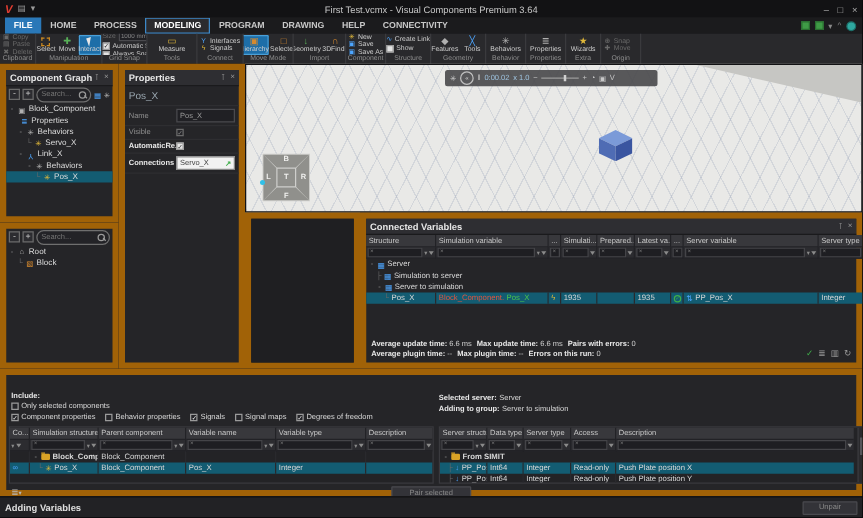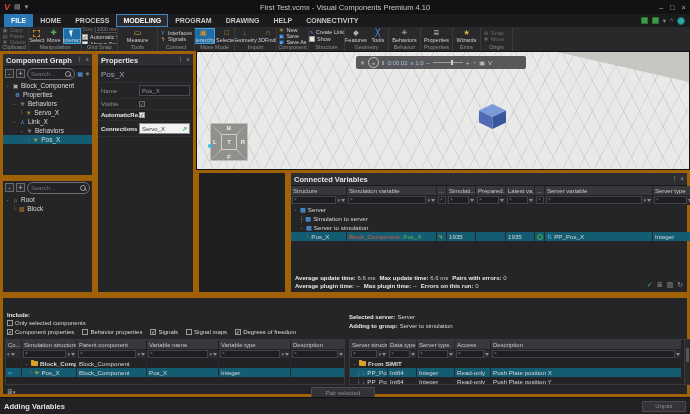--- a/index.html
+++ b/index.html
@@ -37,21 +37,21 @@
   .dis{color:#6a6a6a !important;}
   .dis .ri,.dis .rt{color:#6a6a6a !important;}
   .cb{width:6px;height:6px;border:1px solid #9a9a9a;background:#26262a;box-sizing:border-box;display:inline-flex;align-items:center;justify-content:center;font-size:5px;color:transparent;flex:none;}
   .cb.on{color:#f0f0f0;}
   .cb.lt{background:#e4e4e4;}
   .cb.lt.on{color:#202020;}
   .selico{width:7px;height:7px;border:1px dashed #cc8a20;box-sizing:border-box;}
   .ptr{width:0;height:0;border-top:7px solid #e8e8e8;border-right:4.5px solid transparent;transform:rotate(-20deg);}
   .sizebox{background:#202024;border:1px solid #4a4a4e;color:#8a8a8a;font-size:5px;padding:0 1px;line-height:6px;}
   
-  .panel{background:#252528;box-sizing:border-box;border:3px solid #a16207;}
+  .panel{background:#252528;box-sizing:border-box;border:5px solid #a16207;}
   .phdr{height:12px;background:#2e2e32;display:flex;align-items:center;padding:0 3px;font-size:7.5px;font-weight:bold;color:#e6e6e6;border-bottom:1px solid #1a1a1c;}
   .phico{margin-left:auto;display:flex;gap:4px;color:#9a9a9a;font-size:6.5px;font-weight:normal;}
   
   .srow{height:13px;display:flex;align-items:center;gap:2px;padding:0 2px;}
   .sqbtn{width:9px;height:9px;border:1px solid #6a6a6a;background:#2c2c30;color:#c8c8c8;font-size:7px;line-height:7px;text-align:center;box-sizing:border-box;}
   .pill{flex:1;height:10px;border:1px solid #6f6f6f;border-radius:6px;background:#232327;display:flex;align-items:center;padding:0 3px;gap:2px;min-width:0;}
   .pill input{flex:1;min-width:0;border:none;background:transparent;color:#bbb;font-size:6px;font-family:"Liberation Sans",sans-serif;outline:none;padding:0;}
   .mag{flex:none;width:4px;height:4px;border:1px solid #9a9a9a;border-radius:50%;position:relative;}
   .mag::after{content:"";position:absolute;left:3px;top:3px;width:3px;height:1px;background:#9a9a9a;transform:rotate(45deg);}
   .tree{padding:1px 0;}
@@ -124,21 +124,21 @@
 </style>
 </head>
 <body>
 
 <div id="app">
 
   <div class="titlebar abs">
     <span class="logo">V</span>
     <span class="tbico">▤</span>
     <span class="tbico">▾</span>
-    <div class="tbtitle">First Test.vcmx - Visual Components Premium 4.10</div>
+    <div class="tbtitle">First Test.vcmx - Visual Components Premium 3.64</div>
     <div class="winbtns">
       <span>–</span>
       <span>□</span>
       <span>×</span>
     </div>
   </div>
 
   <div class="tabrow abs">
     <div class="tab file">FILE</div>
     <div class="tab">HOME</div>

